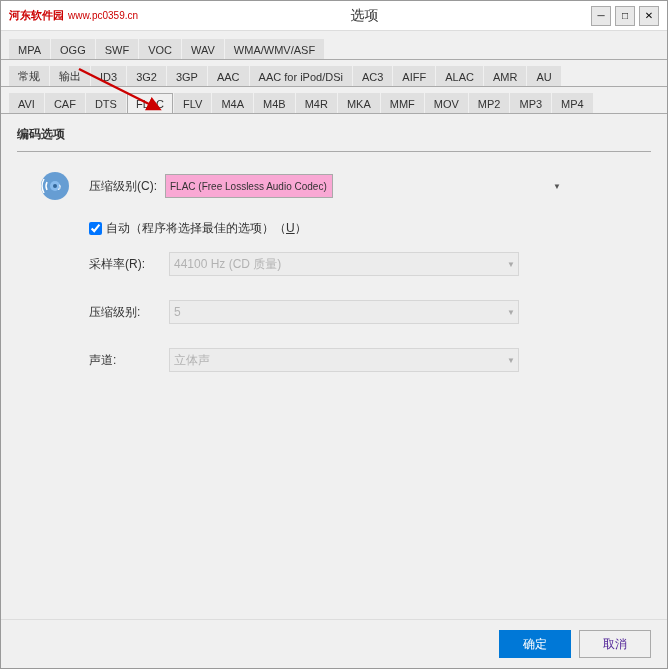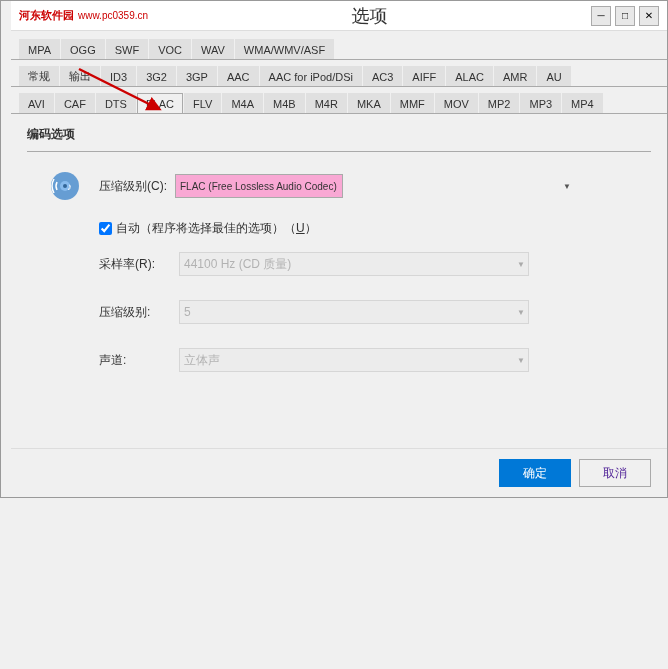--- a/index.html
+++ b/index.html
@@ -1,47 +1,46 @@
 <!DOCTYPE html>
 <html><head>
   <meta charset="utf-8">
   <style>
     * { box-sizing: border-box; margin: 0; padding: 0; }
     body { font-family: 'Microsoft YaHei', SimSun, sans-serif; font-size: 12px; background: #f0f0f0; }
     
     .window {
       width: 668px;
-      height: 498px;
+      height: 669px;
       background: #f0f0f0;
       border: 1px solid #999;
       display: flex;
       flex-direction: column;
       position: relative;
-      padding-left: 10px;
     }
     
     .title-bar {
       background: #fff;
       height: 30px;
       display: flex;
       align-items: center;
       justify-content: space-between;
       padding: 0 8px;
       border-bottom: 1px solid #ddd;
       flex-shrink: 0;
     }
     
     .title-bar-left {
       display: flex;
       align-items: center;
       gap: 6px;
     }
     
     .title-text {
-      font-size: 18px;
+      font-size: 14px;
       color: #333;
     }
     
     .title-controls {
       display: flex;
       gap: 4px;
     }
     
     .title-btn {
       width: 20px;

